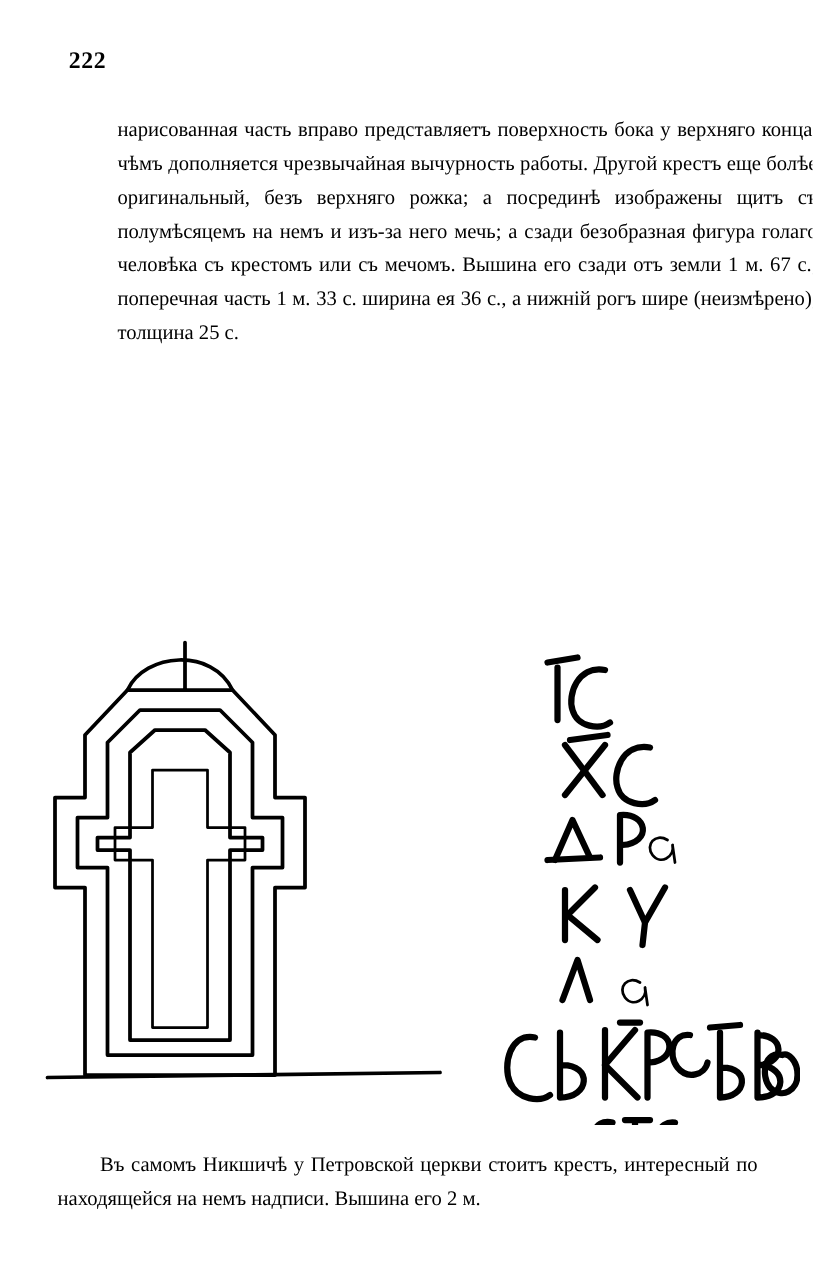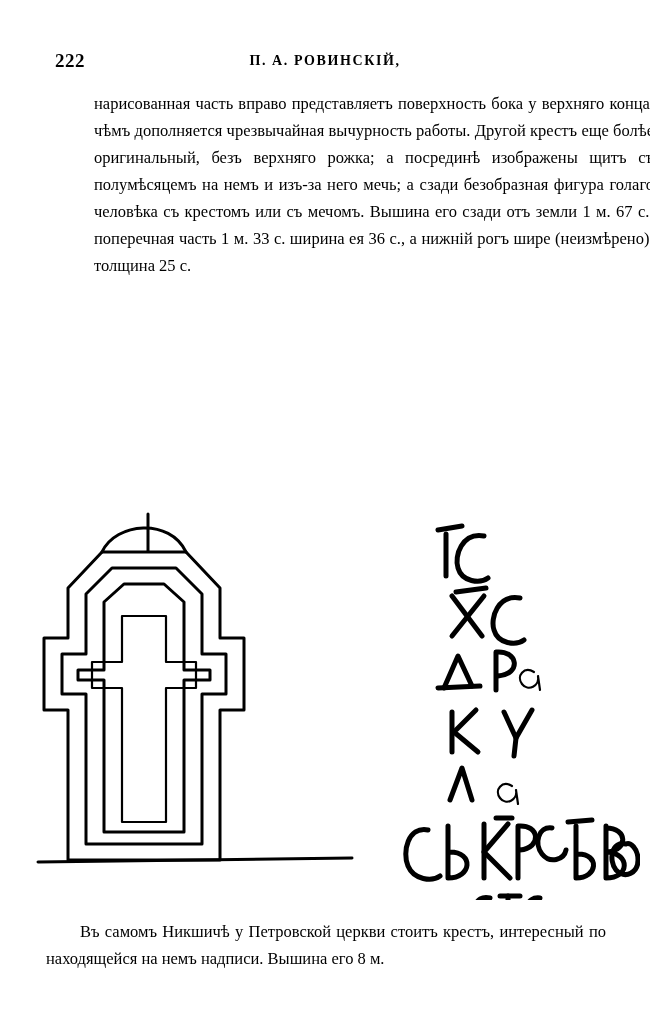--- a/index.html
+++ b/index.html
@@ -20,21 +20,20 @@
     left: 0; top: 0;
     width: 650px;
     height: 1018px;
   }
   .header {
     position: absolute;
     left: 0;
     top: 38px;
     width: 650px;
     height: 24px;
-    margin-top: 12px;
   }
   .folio {
     position: absolute;
     left: 55px;
     top: 0;
     font-size: 19px;
     font-weight: bold;
     letter-spacing: 0.5px;
   }
   .running-title {
@@ -121,21 +120,20 @@
     stroke-linejoin: round;
   }
 </style>
 </head>
 <body>
 
 <div class="page">
 
   <div class="header">
     <div class="folio">222</div>
-    <div class="running-title">П. А. РОВИНСКІЙ,</div>
   </div>
 
   <div class="body-text">
     <p class="noindent">нарисованная часть вправо представляетъ поверхность бока у верхняго конца, чѣмъ дополняется чрезвычайная вычурность ра­боты. Другой крестъ еще болѣе оригинальный, безъ верхняго рожка; а посрединѣ изображены щитъ съ полумѣсяцемъ на немъ и изъ-за него мечь; а сзади безобразная фигура голаго человѣка съ крестомъ или съ мечомъ. Вышина его сзади отъ земли 1 м. 67 с.; поперечная часть 1 м. 33 с. ширина ея 36 с., а нижній рогъ шире (неизмѣрено); толщина 25 с.</p>
   </div>
 
   <div class="figure">
 
     <div class="cross-wrap">
       <svg viewBox="0 0 330 400" width="330" height="400" aria-hidden="true">
@@ -239,16 +237,16 @@
         <path class="ink-thick" d="M 108 396 L 108 428"></path>
         <path class="ink-thick" d="M 100 396 L 120 396"></path>
         <path class="ink-thick" d="M 140 398 C 126 396 122 414 130 424 C 138 434 152 430 154 420"></path>
         <path class="ink-thin" d="M 128 412 L 146 412"></path>
       </svg>
     </div>
 
   </div>
 
   <div class="closing">
-    <p>Въ самомъ Никшичѣ у Петровской церкви стоитъ крестъ, интересный по находящейся на немъ надписи. Вышина его 8 м.</p>
+    <p>Въ самомъ Никшичѣ у Петровской церкви стоитъ крестъ, интересный по находящейся на немъ надписи. Вышина его 2 м.</p>
   </div>
 
 </div>
 
 </body></html>

